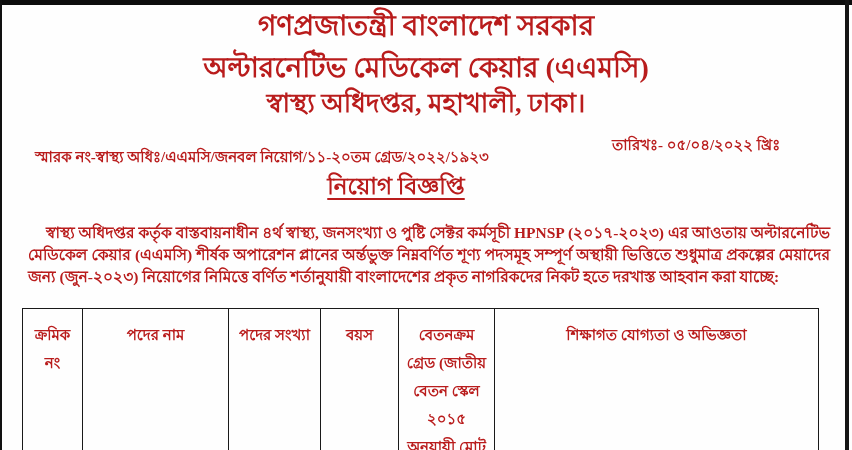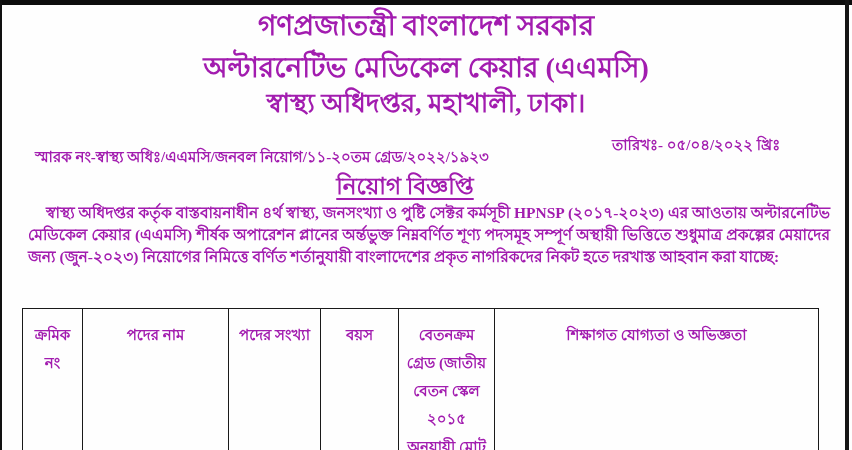--- a/index.html
+++ b/index.html
@@ -5,21 +5,21 @@
   html, body {
     margin: 0;
     padding: 0;
     background: #ffffff;
   }
   .page {
     position: relative;
     width: 852px;
     height: 450px;
     background: #fefefe;
-    color: #a21caf;
+    color: #b91c1c;
     font-family: "Liberation Serif", "DejaVu Serif", serif;
     overflow: hidden;
     box-sizing: border-box;
   }
   .edge-top {
     position: absolute; left: 0; top: 0;
     width: 852px; height: 5px; background: #0d0d0d;
   }
   .edge-left {
     position: absolute; left: 0; top: 0;
@@ -40,24 +40,23 @@
     position: absolute; left: 0; top: 133px; width: 852px;
     font-size: 15px; font-weight: 700;
   }
   .memo-ref { position: absolute; left: 35px; top: 0; white-space: nowrap; margin-top: 12px; }
   .memo-date { position: absolute; left: 612px; top: 0; white-space: nowrap; }
   .notice-title {
     position: absolute; left: 0; top: 168px; width: 792px;
     text-align: center; font-size: 23px; font-weight: 700;
     text-decoration: underline;
     text-underline-offset: 4px;
-    margin-left: 9px;
   }
   .intro {
-    position: absolute; left: 28px; top: 202px; width: 802px;
+    position: absolute; left: 28px; top: 222px; width: 802px;
     margin: 0;
     font-size: 15.5px; font-weight: 700; line-height: 22px;
     text-align: justify; text-indent: 18px;
   }
   .recruit-table {
     position: absolute; left: 22px; top: 308px;
     border-collapse: collapse;
     table-layout: fixed;
     width: 796px;
     font-size: 15px; font-weight: 700;

